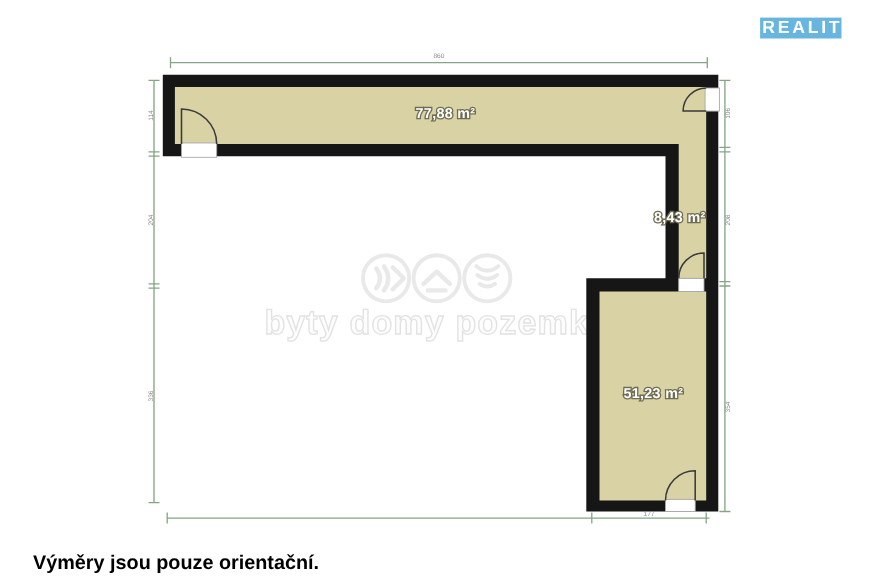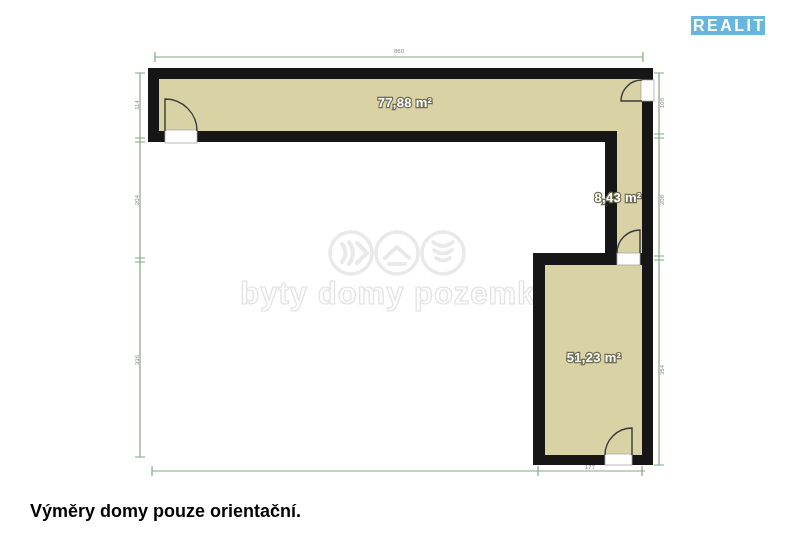--- a/index.html
+++ b/index.html
@@ -96,15 +96,15 @@
 
     <text class="room-label" x="405" y="107">77,88 m²</text>
     <text class="room-label" x="618" y="202">8,43 m²</text>
     <text class="room-label" x="594" y="362">51,23 m²</text>
   </svg>
 
   <div class="logo">
     <span class="reality">REALITY</span>
   </div>
 
-  <div class="caption">Výměry domy pouze orientační.</div>
+  <div class="caption">Výměry jsou pouze orientační.</div>
 
 </div>
 
 </body></html>

